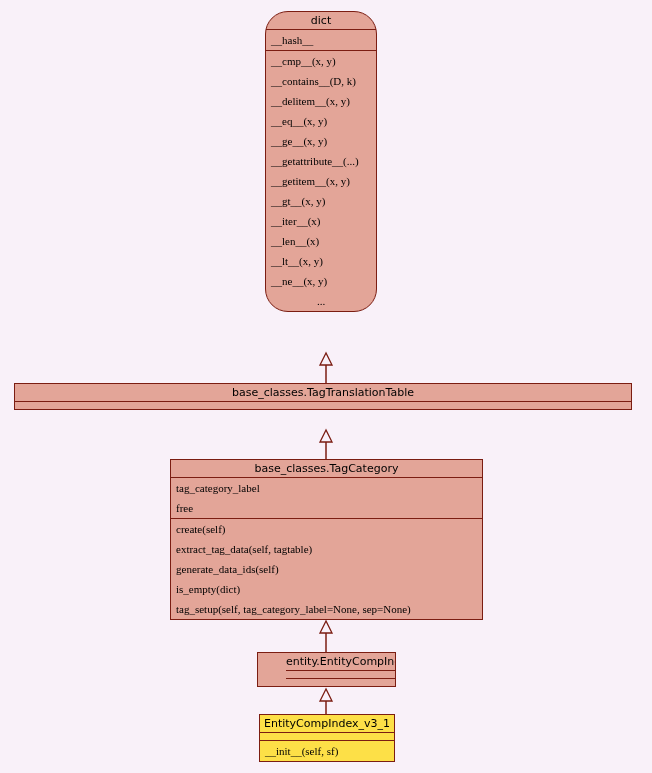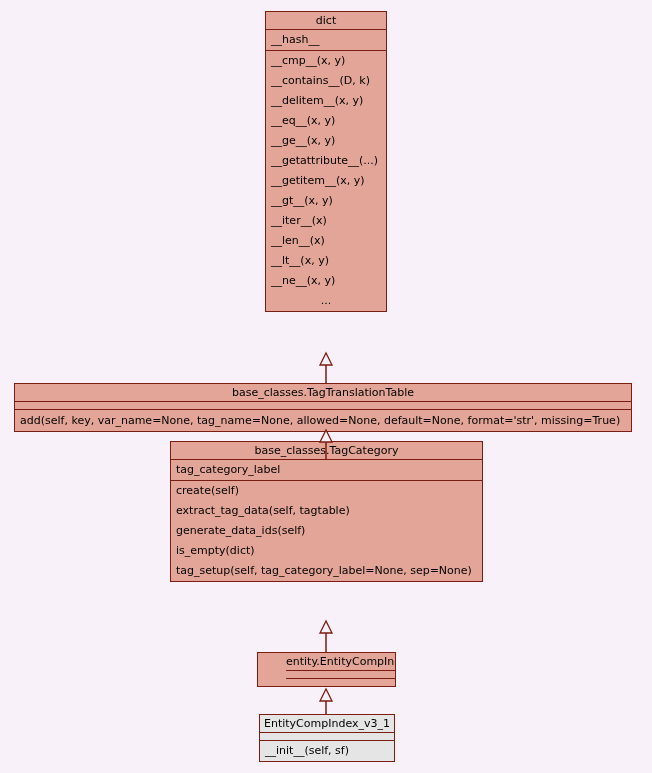--- a/index.html
+++ b/index.html
@@ -9,58 +9,59 @@
     font-family: "DejaVu Sans", "Liberation Sans", sans-serif;
     color: #000;
   }
   .canvas { position: relative; width: 652px; height: 773px; overflow: hidden; }
 
   .class-box {
     position: absolute;
     background: #e3a598;
     border: 1px solid #7b1d12;
   }
-  .class-box.light { background: #e5e5e5; }
+  .class-box.light { background: #fde047; }
 
   .sec { border-top: 1px solid #7b1d12; }
   .sec:first-child { border-top: none; }
 
   .title {
     font-size: 11px;
     text-align: center;
     height: 17px;
     line-height: 17px;
     white-space: nowrap;
     overflow: hidden;
   }
   .row {
     font-size: 11px;
     height: 20px;
     line-height: 20px;
     padding-left: 5px;
     white-space: nowrap;
     overflow: hidden;
+    font-family: Liberation Serif, serif;
   }
   .row.center { text-align: center; padding-left: 0; }
   .row.tall { height: 21px; line-height: 21px; }
   .empty-band { height: 7px; }
 
   .arrow-overlay {
     position: absolute;
     left: 0; top: 0;
     width: 652px; height: 773px;
     pointer-events: none;
   }
 </style>
 </head>
 <body>
 
 <div class="canvas">
 
-  <div class="class-box" style="left:265px; top:11px; width:122px;">
+  <div class="class-box" style="left:265px; top:11px; width:112px;border-radius:23px;">
     <div class="sec">
       <div class="title">dict</div>
     </div>
     <div class="sec">
       <div class="row">__hash__</div>
     </div>
     <div class="sec">
       <div class="row">__cmp__(x, y)</div>
       <div class="row">__contains__(D, k)</div>
       <div class="row">__delitem__(x, y)</div>
@@ -77,31 +78,29 @@
     </div>
   </div>
 
   <div class="class-box" style="left:14px; top:383px; width:618px;">
     <div class="sec">
       <div class="title">base_classes.TagTranslationTable</div>
     </div>
     <div class="sec">
       <div class="empty-band"></div>
     </div>
-    <div class="sec">
-      <div class="row tall">add(self, key, var_name=None, tag_name=None, allowed=None, default=None, format='str', missing=True)</div>
-    </div>
   </div>
 
-  <div class="class-box" style="left:170px; top:441px; width:313px;">
+  <div class="class-box" style="left:170px; top:459px; width:313px;">
     <div class="sec">
       <div class="title">base_classes.TagCategory</div>
     </div>
     <div class="sec">
       <div class="row">tag_category_label</div>
+      <div class="row">free</div>
     </div>
     <div class="sec">
       <div class="row">create(self)</div>
       <div class="row">extract_tag_data(self, tagtable)</div>
       <div class="row">generate_data_ids(self)</div>
       <div class="row">is_empty(dict)</div>
       <div class="row">tag_setup(self, tag_category_label=None, sep=None)</div>
     </div>
   </div>
 

